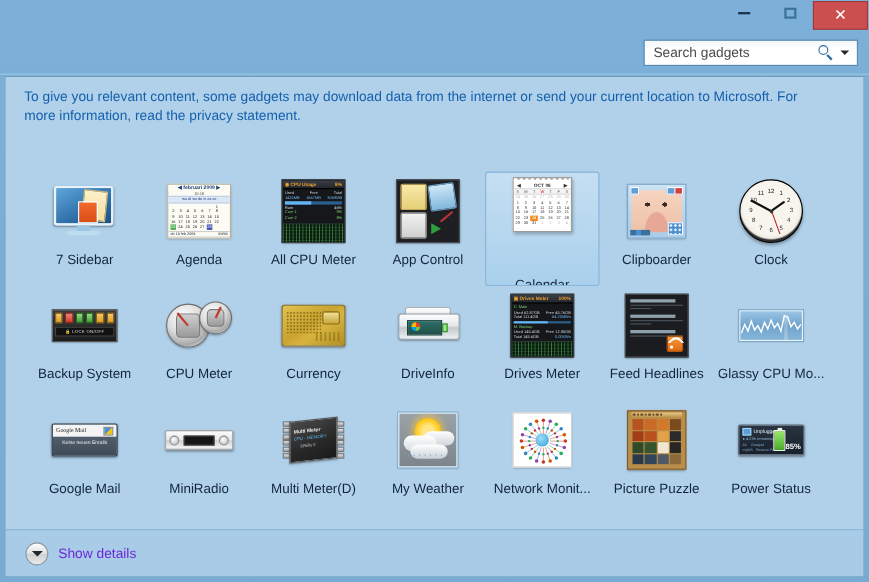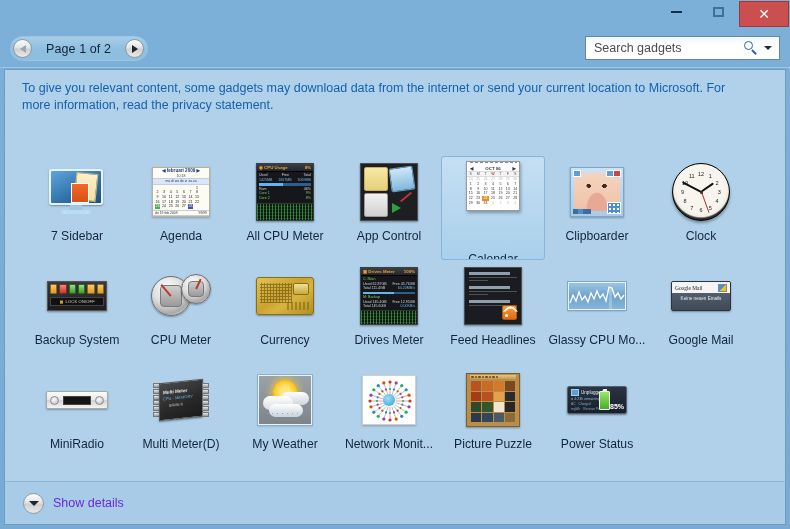--- a/index.html
+++ b/index.html
@@ -747,29 +747,20 @@
         <span class="glyph-max"></span>
       </div>
       <div class="win-btn close">
         <span class="glyph-close">✕</span>
       </div>
     </div>
   </div>
 
   <div class="navbar">
 
-    <div class="pager">
-      <div class="circ-btn">
-        <span class="tri-left"></span>
-      </div>
-      <div class="pager-label">Page 1 of 2</div>
-      <div class="circ-btn">
-        <span class="tri-right"></span>
-      </div>
-    </div>
 
     <div class="searchbox">
       <span class="ph">Search gadgets</span>
       <span class="mag"></span>
       <span class="chev-small"></span>
     </div>
   </div>
   <div class="nav-divider"></div>
 
   <div class="content">
@@ -1051,20 +1042,32 @@
         </div>
         <div class="cell">
           <div class="thumb">
             <div class="card art">
       <div class="map"></div>
               <div class="chip"></div>
               <div class="num"></div>
             </div>
           </div>
           <div class="cap">Currency</div>
+        </div>
+        <div class="cell">
+          <div class="thumb">
+            <div class="drive art">
+      <div class="top"></div>
+              <div class="body"></div>
+              <div class="panel"></div>
+      <div class="logo"></div>
+              <div class="led"></div>
+            </div>
+          </div>
+          <div class="cap">DriveInfo</div>
         </div>
         <div class="cell">
           <div class="thumb">
             <div class="darkbox art">
       <div class="dk-title">
                 <span>▣ Drives Meter</span>
                 <span>100%</span>
               </div>
       <div class="dk-body">
         <div class="dk-line">

